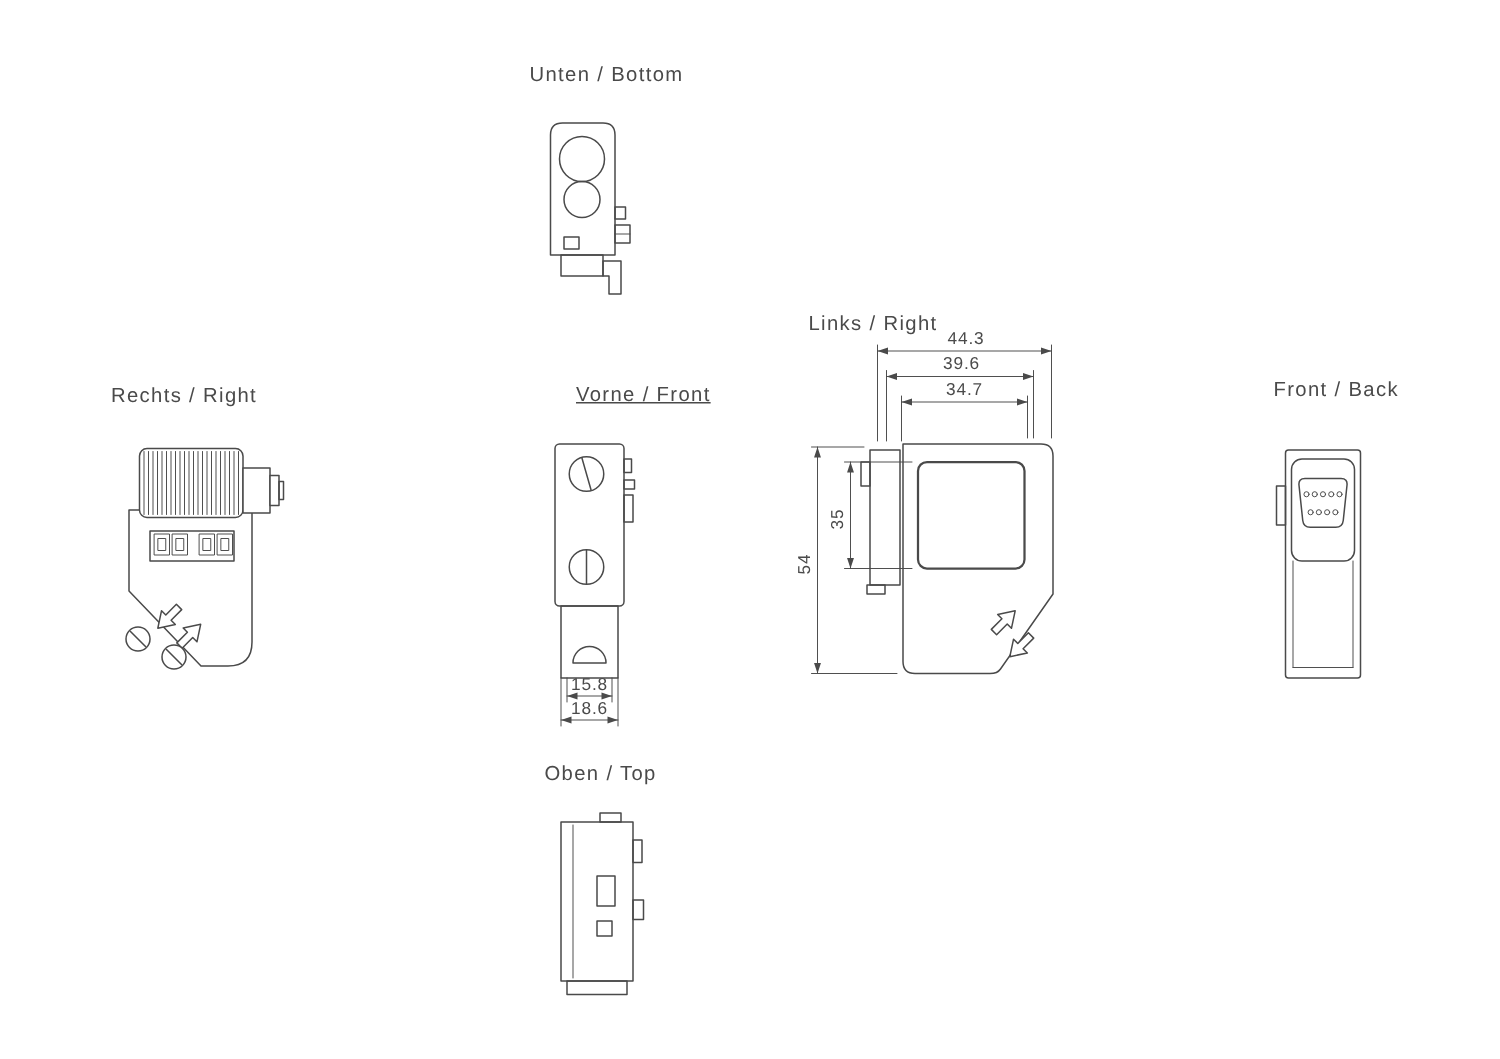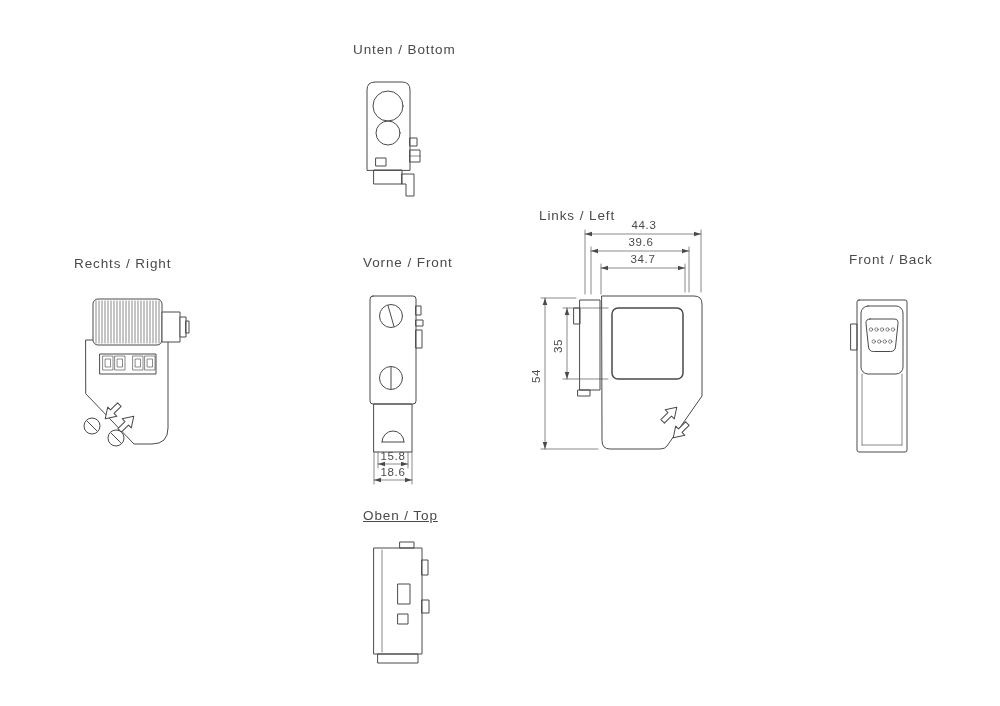--- a/index.html
+++ b/index.html
@@ -23,24 +23,24 @@
     letter-spacing:0.6px; fill:var(--text);
   }
 </style>
 </head>
 <body>
 
 <div class="canvas">
 
   <div class="view-label" style="left:353px; top:42px;">Unten / Bottom</div>
   <div class="view-label" style="left:74px; top:256px;text-align:right;">Rechts / Right</div>
-  <div class="view-label" style="left:363px; top:255px;">Vorne / Front</div>
-  <div class="view-label" style="left:539px; top:208px;">Links / Left</div>
+  <div class="view-label" style="left:384px; top:255px;text-decoration:underline;">Vorne / Front</div>
+  <div class="view-label" style="left:539px; top:208px;">Links / Right</div>
   <div class="view-label" style="left:849px; top:252px;">Front / Back</div>
-  <div class="view-label" style="left:363px; top:508px;text-decoration:underline;">Oben / Top</div>
+  <div class="view-label" style="left:363px; top:508px;">Oben / Top</div>
 
   <svg class="view" style="left:362px; top:76px;" width="70" height="130" viewBox="0 0 70 130">
     <g>
       <path class="ln" d="M5,94 V14 Q5,6 13,6 H40 Q48,6 48,14 V94 Z"></path>
       <circle class="ln" cx="26" cy="30" r="15"></circle>
       <circle class="ln" cx="26" cy="57" r="12"></circle>
       <rect class="ln" x="14" y="82" width="10" height="8"></rect>
     </g>
     <g>
       <rect class="ln" x="48" y="62" width="7" height="8"></rect>

